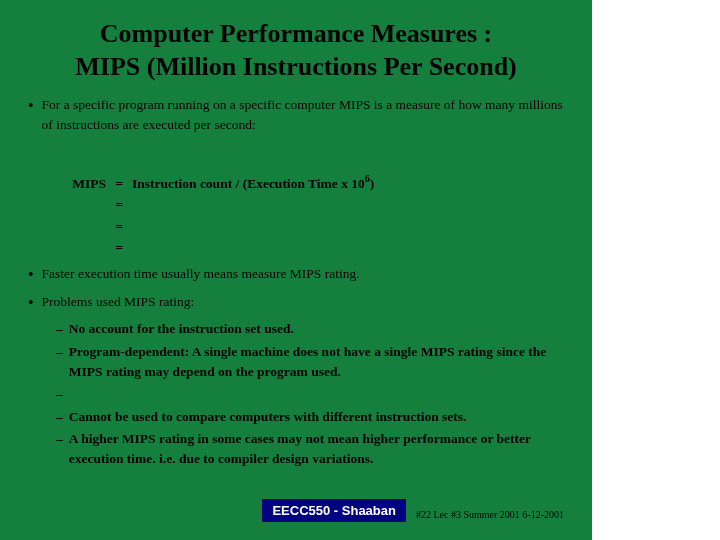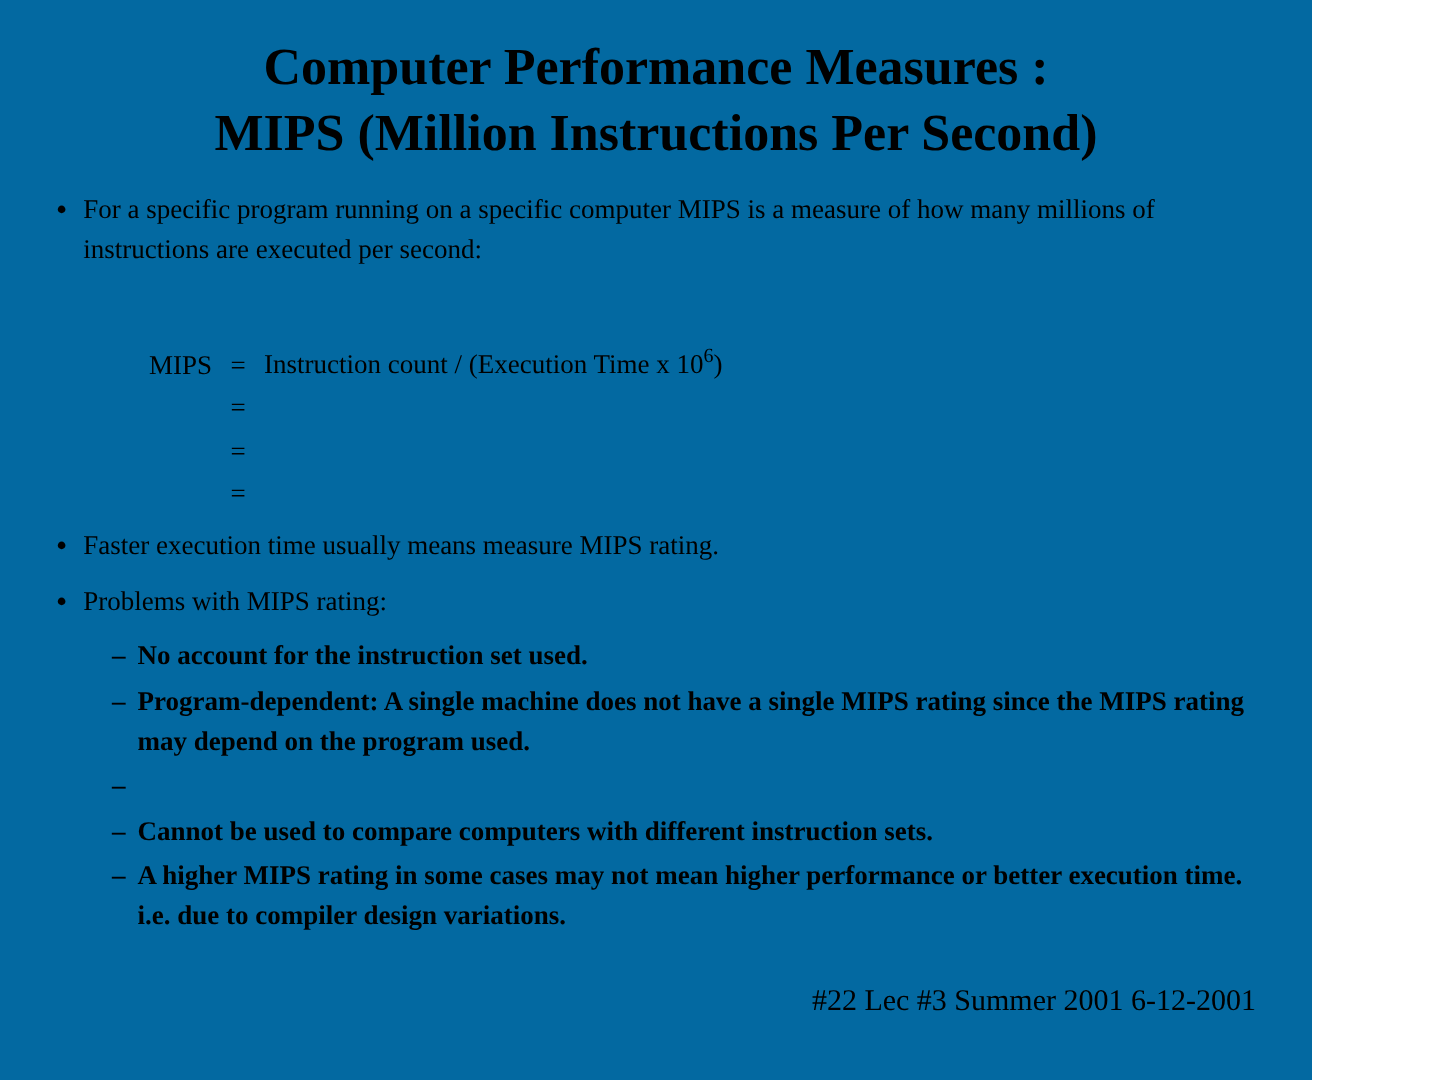--- a/index.html
+++ b/index.html
@@ -10,24 +10,24 @@
 
     body {
       width: 720px;
       height: 540px;
       background: #ffffff;
       font-family: 'Times New Roman', Times, serif;
       overflow: hidden;
     }
 
     .slide {
-      width: 656px;
+      width: 592px;
       height: 540px;
-      background: #0369a1;
-      padding: 18px 28px 28px 28px;
+      background: #15803d;
+      padding: 18px 28px 18px 28px;
       display: flex;
       flex-direction: column;
     }
 
     .title {
       text-align: center;
       font-size: 26px;
       font-weight: bold;
       line-height: 1.25;
       margin-bottom: 12px;
@@ -60,21 +60,21 @@
     }
 
     .mips-block {
       margin: 6px 0 6px 28px;
     }
 
     .mips-row {
       display: flex;
       align-items: baseline;
       margin-bottom: 2px;
-      font-weight: normal;
+      font-weight: bold;
       font-size: 13.5px;
     }
 
     .mips-label {
       width: 50px;
       flex-shrink: 0;
       text-align: right;
       margin-right: 6px;
     }
 
@@ -126,21 +126,21 @@
       background: #000080;
       color: #ffffff;
       padding: 4px 10px;
       font-size: 13px;
       font-weight: bold;
       font-family: Arial, sans-serif;
       margin-right: 10px;
     }
 
     .footer-info {
-      font-size: 15px;
+      font-size: 10px;
       color: #000;
       text-align: center;
       line-height: 1.4;
     }
   </style>
 </head>
 <body>
 
 <div class="slide">
 
@@ -181,21 +181,21 @@
 
     </div>
 
     <div class="bullet-item" style="margin-top:4px;">
       <span class="bullet-dot">•</span>
       <span class="bullet-text">Faster execution time usually means measure MIPS rating.</span>
     </div>
 
     <div class="bullet-item">
       <span class="bullet-dot">•</span>
-      <span class="bullet-text">Problems with MIPS rating:</span>
+      <span class="bullet-text">Problems used MIPS rating:</span>
     </div>
 
     <div class="sub-bullets">
 
       <div class="sub-item">
         <span class="sub-dash">–</span>
         <span class="sub-text">No account for the instruction set used.</span>
       </div>
 
       <div class="sub-item">
@@ -215,16 +215,17 @@
       <div class="sub-item">
         <span class="sub-dash">–</span>
         <span class="sub-text">A higher MIPS rating in some cases may not mean higher performance or better execution time.  i.e. due to compiler design variations.</span>
       </div>
 
     </div>
 
   </div>
 
   <div class="footer">
+    <div class="footer-badge">EECC550 - Shaaban</div>
     <div class="footer-info">#22  Lec #3   Summer 2001   6-12-2001</div>
   </div>
 
 </div>
 
 </body></html>

